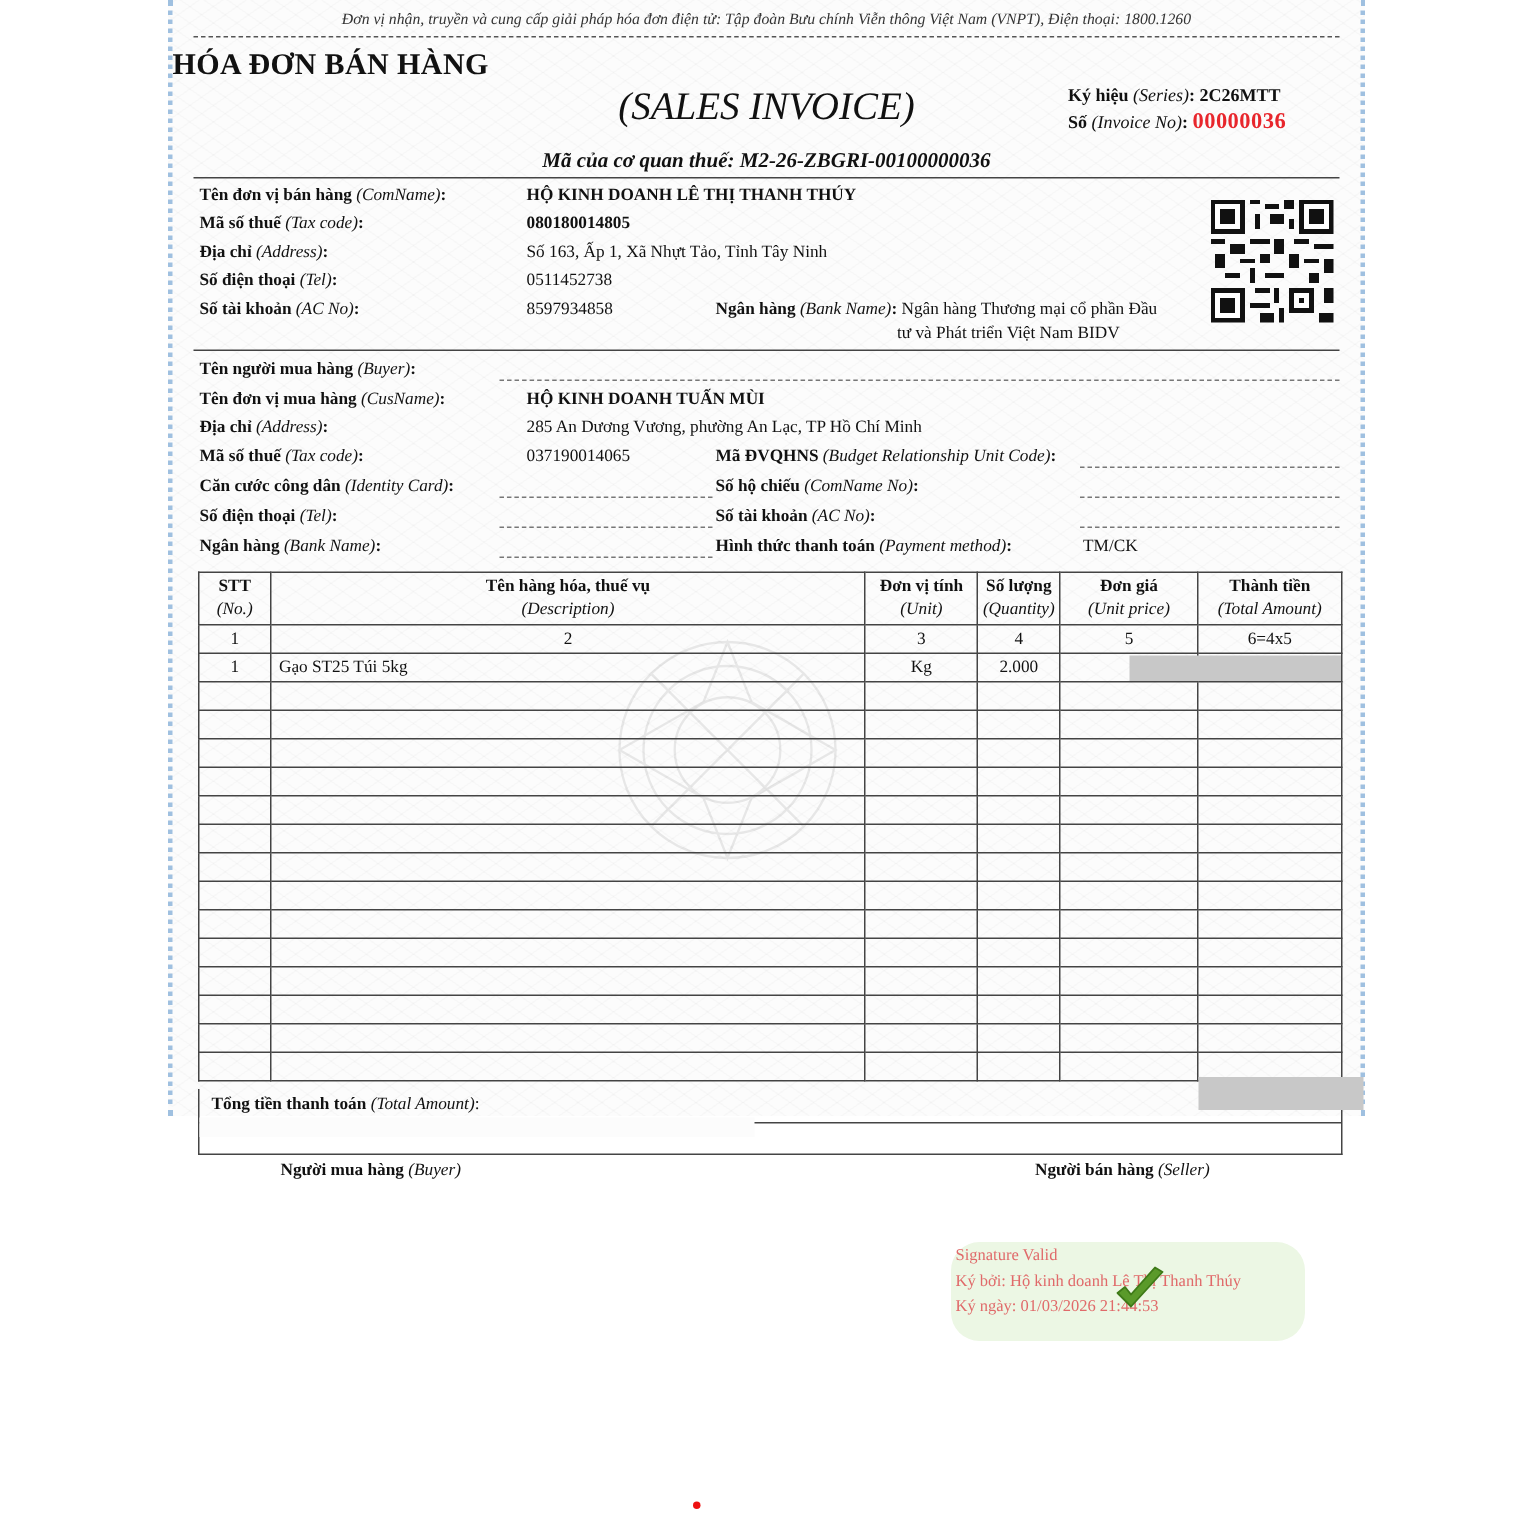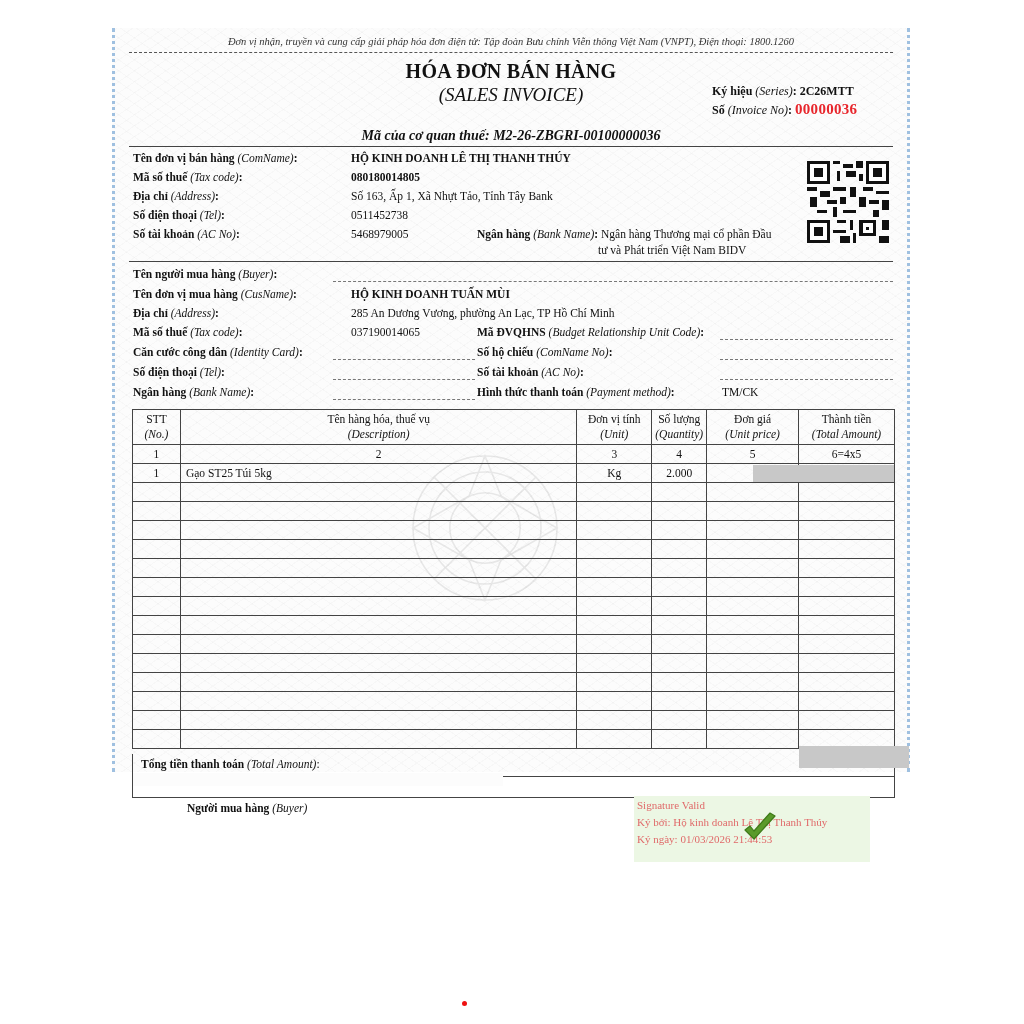--- a/index.html
+++ b/index.html
@@ -8,64 +8,63 @@
     font-family: "Liberation Serif", serif; color: #111;
   }
   .page {
     position: absolute; left: 112px; top: 0; width: 798px; height: 744px;
     background: #fcfcfc;
     border-left: 3px dotted #9fc0e0; border-right: 3px dotted #9fc0e0;
     box-sizing: border-box;
     background-image:
       repeating-linear-gradient(35deg, rgba(0,0,0,0.018) 0 1px, transparent 1px 9px),
       repeating-linear-gradient(-35deg, rgba(0,0,0,0.018) 0 1px, transparent 1px 9px);
-    margin-top: 28px;
   }
   .abs { position: absolute; }
   .provider { left: 0; right: 0; top: 8px; text-align: center; font-size: 10.5px; font-style: italic; color: #333; }
   .dash-top { left: 14px; right: 14px; top: 24px; border-top: 1px dashed #555; }
-  .title { left: 0; right: 0; top: 32px; text-align: center; font-size: 20px; font-weight: bold; letter-spacing: 0.3px; }
-  .subtitle { left: 0; right: 0; top: 56px; text-align: center; font-size: 19px; font-style: italic; }
+  .title { left: 0; right: 0; top: 32px; text-align: left; font-size: 20px; font-weight: bold; letter-spacing: 0.3px; }
+  .subtitle { left: 0; right: 0; top: 56px; text-align: center; font-size: 26px; font-style: italic; }
   .dateline { left: 0; right: 0; top: 82px; text-align: center; font-size: 11px; font-style: italic; }
   .dateline b { font-weight: bold; margin: 0 3px; }
   .taxcode { left: 0; right: 0; top: 100px; text-align: center; font-size: 14px; font-weight: bold; font-style: italic; }
   .series { left: 597px; top: 56px; font-size: 12px; font-weight: bold; }
   .series i, .invno i { font-weight: normal; }
   .invno { left: 597px; top: 73px; font-size: 12px; font-weight: bold; }
   .invno .red { color: #e8262c; font-size: 15px; letter-spacing: 0.3px; }
   .hr { left: 14px; right: 14px; border-top: 1.5px solid #444; }
   .row { position: absolute; font-size: 11.5px; white-space: nowrap; }
   .lbl { font-weight: bold; }
   .lbl i { font-weight: normal; }
   .val { position: absolute; left: 218px; }
   .dotline { position: absolute; border-bottom: 1px dashed #777; height: 0; }
   .qr { position: absolute; left: 692px; top: 133px; width: 82px; height: 82px; }
   table.items {
     position: absolute; left: 17px; top: 381px; width: 763px; border-collapse: collapse;
     font-size: 11.5px;
   }
   table.items td, table.items th { border: 1.3px solid #444; padding: 0; text-align: center; font-weight: normal; }
   table.items th { height: 34px; line-height: 15px; }
-  table.items th b { font-weight: normal; }
+  table.items th b { font-weight: bold; }
   table.items th i { font-style: italic; }
   table.items tr.idx td { height: 18px; }
   table.items tr.item td { height: 18px; }
   table.items tr.empty td { height: 18px; }
   table.items td.desc { text-align: left; padding-left: 5px; }
   .gray { position: absolute; background: #c8c8c8; }
   .totalbox { position: absolute; left: 17px; top: 726px; width: 763px; height: 44px; border: 1.3px solid #444; border-top: none; box-sizing: border-box; }
   .total-line { position: absolute; left: 8px; top: 4px; font-size: 11.5px; }
   .words-sep { position: absolute; left: 0; right: 0; top: 22px; border-top: 1.3px solid #444; }
   .whitecover { position: absolute; left: 0; top: 19px; width: 370px; height: 13px; background: #fcfcfc; }
   .words { position: absolute; left: 8px; top: 23px; height: 8px; overflow: hidden; font-size: 11px; font-style: italic; }
   .words span { display: block; margin-top: -6px; }
   .buyer-sig { left: 72px; top: 774px; font-size: 11.5px; font-weight: bold; }
   .seller-sig { left: 575px; top: 774px; font-size: 11.5px; font-weight: bold; }
   .buyer-sig i, .seller-sig i { font-weight: normal; }
-  .sigbox { position: absolute; left: 519px; top: 768px; width: 236px; height: 66px; background: #ecf7e4; }
+  .sigbox { position: absolute; left: 519px; top: 828px; width: 236px; height: 66px; background: #ecf7e4; border-radius: 19px; }
   .sigbox div { position: absolute; left: 3px; font-size: 11px; color: #e06a6a; white-space: nowrap; }
   .check { position: absolute; left: 108px; top: 16px; }
   .reddot { position: absolute; left: 462px; top: 1001px; width: 5px; height: 5px; border-radius: 50%; background: #e11; }
   .watermark { position: absolute; left: 290px; top: 420px; width: 160px; height: 160px; opacity: 0.08; }
 </style>
 </head>
 <body>
 
 <div class="page">
 
@@ -105,29 +104,29 @@
   <div class="row" style="left:18px;top:124px;width:560px">
     <span class="lbl"><span>Tên đơn vị bán hàng</span> <i>(ComName)</i>:</span>
     <span class="val lbl">HỘ KINH DOANH LÊ THỊ THANH THÚY</span>
   </div>
   <div class="row" style="left:18px;top:143px;width:560px">
     <span class="lbl"><span>Mã số thuế</span> <i>(Tax code)</i>:</span>
     <span class="val lbl">080180014805</span>
   </div>
   <div class="row" style="left:18px;top:162px;width:560px">
     <span class="lbl"><span>Địa chỉ</span> <i>(Address)</i>:</span>
-    <span class="val">Số 163, Ấp 1, Xã Nhựt Tảo, Tỉnh Tây Bank</span>
+    <span class="val">Số 163, Ấp 1, Xã Nhựt Tảo, Tỉnh Tây Ninh</span>
   </div>
   <div class="row" style="left:18px;top:181px;width:560px">
     <span class="lbl"><span>Số điện thoại</span> <i>(Tel)</i>:</span>
     <span class="val">0511452738</span>
   </div>
   <div class="row" style="left:18px;top:200px;width:560px">
     <span class="lbl"><span>Số tài khoản</span> <i>(AC No)</i>:</span>
-    <span class="val">5468979005</span>
+    <span class="val">8597934858</span>
   </div>
   <div class="row" style="left:362px;top:200px">
     <span class="lbl"><span>Ngân hàng</span> <i>(Bank Name)</i>:</span>
     <span>Ngân hàng Thương mại cổ phần Đầu</span>
   </div>
   <div class="row" style="left:483px;top:216px">tư và Phát triển Việt Nam BIDV</div>
 
   <svg class="qr" viewBox="0 0 25 25" shape-rendering="crispEdges">
     <g fill="#111">
       <rect x="0" y="0" width="7" height="7"></rect>

